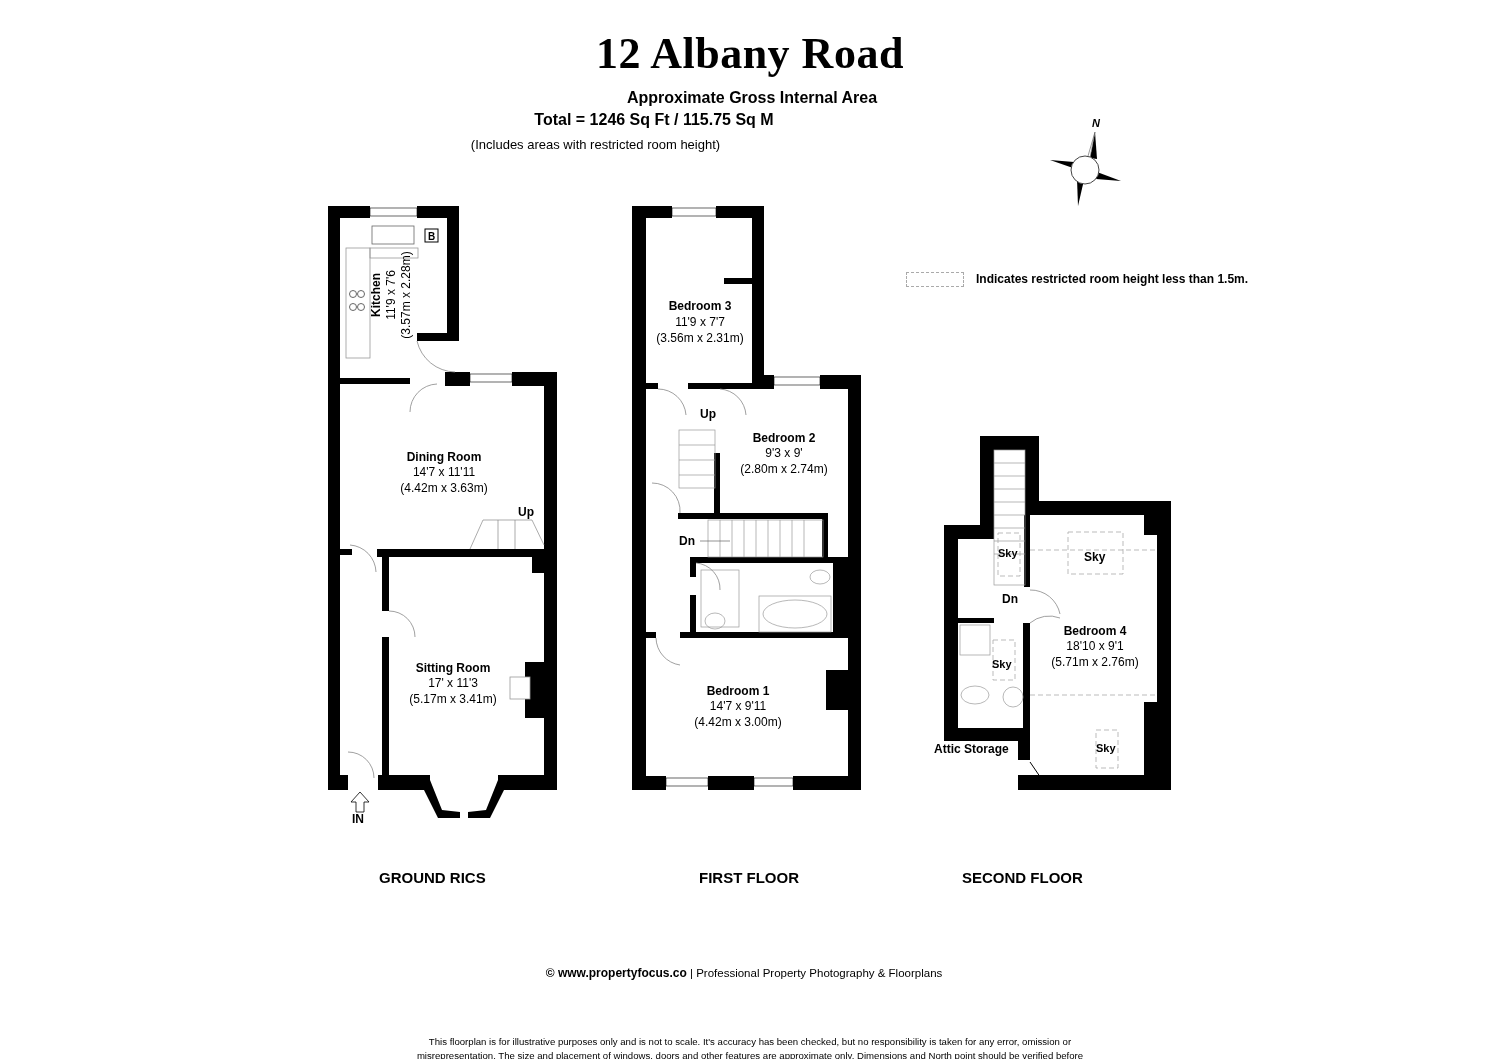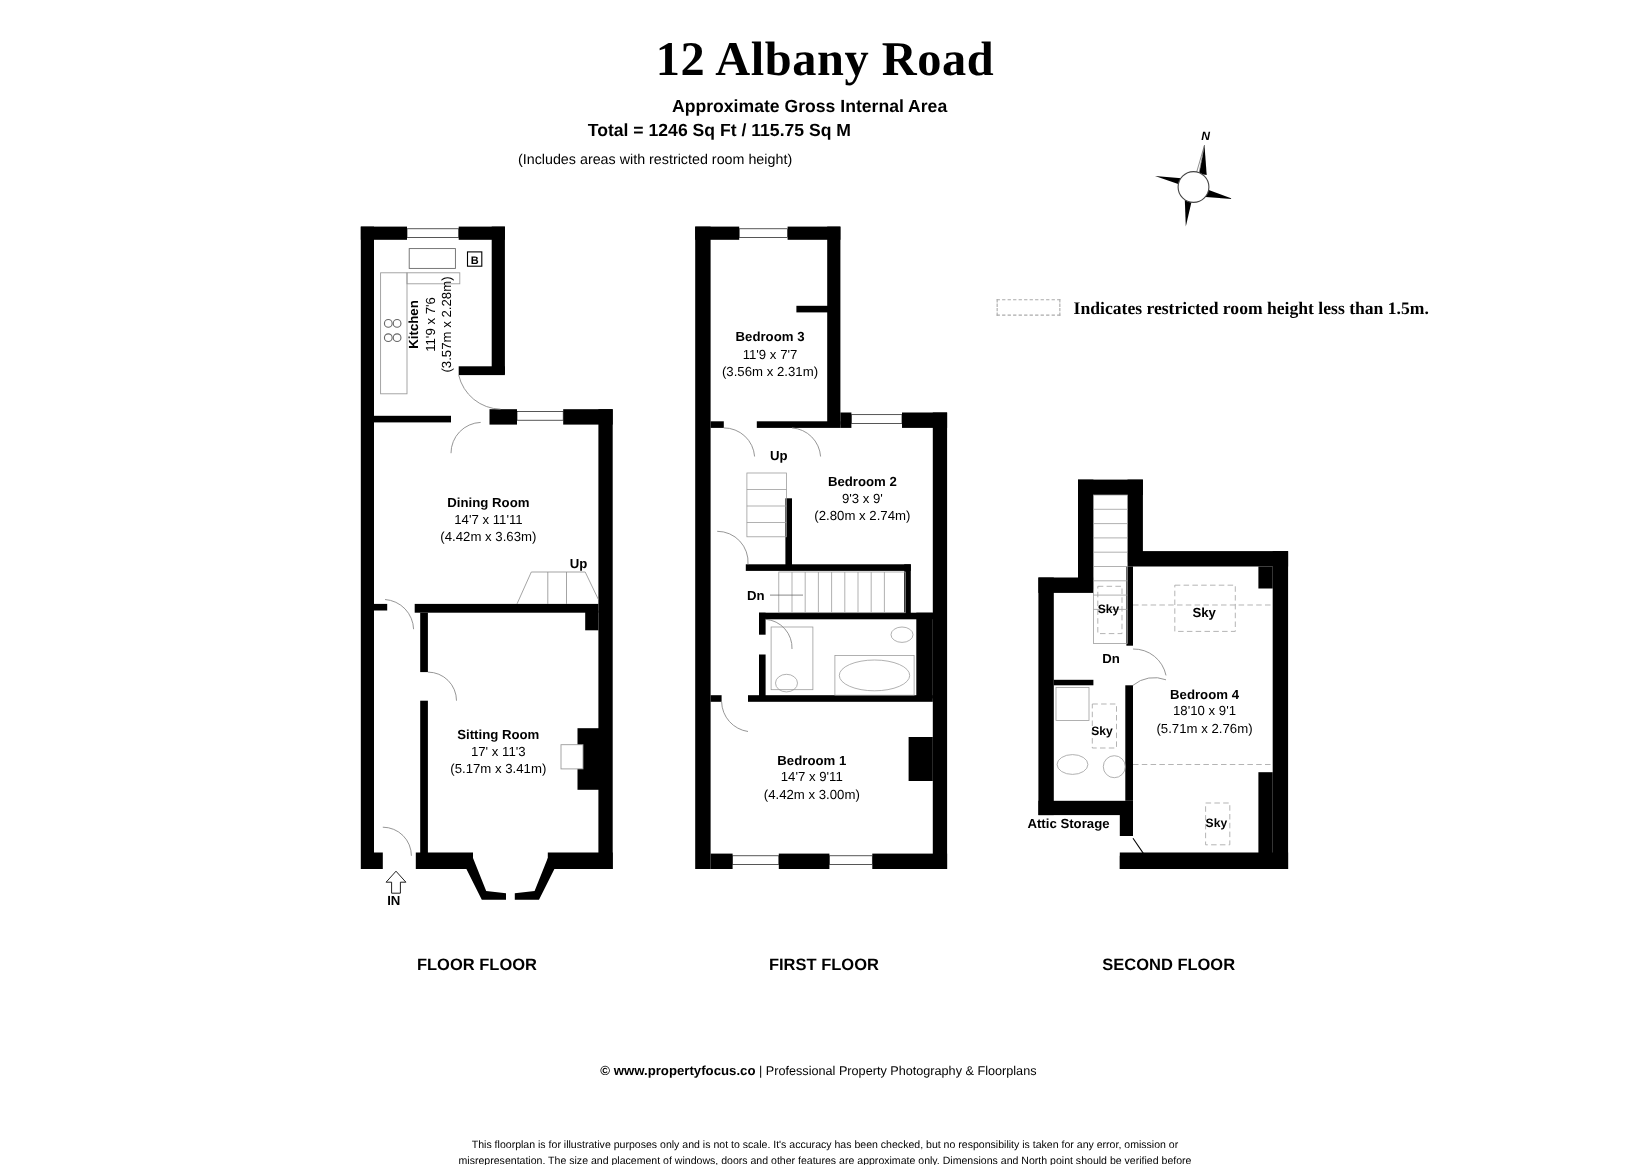--- a/index.html
+++ b/index.html
@@ -1,23 +1,23 @@
 <!DOCTYPE html>
 <html><head>
 <meta charset="utf-8">
 <style>
   html, body { margin: 0; padding: 0; background: #ffffff; }
   body { width: 1500px; height: 1059px; position: relative; overflow: hidden; font-family: "Liberation Sans", sans-serif; color: #000; }
   .abs { position: absolute; }
   .title { left: 0; width: 1500px; top: 28px; text-align: center; font-family: "Liberation Serif", serif; font-weight: bold; font-size: 44px; letter-spacing: 0.5px; }
-  .sub1 { left: 0; width: 1472px; top: 89px; text-align: center; font-weight: bold; font-size: 16px; }
+  .sub1 { left: 16px; width: 1472px; top: 89px; text-align: center; font-weight: bold; font-size: 16px; }
   .sub2 { left: 0; width: 1308px; top: 111px; text-align: center; font-weight: bold; font-size: 16px; }
   .sub3 { left: 0; width: 1191px; top: 137px; text-align: center; font-size: 13px; }
   .legend-box { left: 906px; top: 272px; width: 56px; height: 13px; border: 1px dashed #aaa; }
-  .legend-text { left: 976px; top: 272px; font-weight: bold; font-size: 16px; font-family: Liberation Serif, serif; }
+  .legend-text { left: 976px; top: 272px; font-weight: bold; font-size: 12px; }
   .floor-label { top: 869px; font-weight: bold; font-size: 15px; }
   .footer1 { left: 0; width: 1488px; top: 966px; text-align: center; font-size: 11.5px; }
   .footer1 b { font-weight: bold; font-size: 12px; }
   .footer2 { left: 410px; width: 680px; top: 1035px; text-align: center; font-size: 9.6px; line-height: 14px; }
   svg text { font-family: "Liberation Sans", sans-serif; }
   .rname { font-weight: bold; font-size: 12px; }
   .rdim { font-size: 12px; }
 </style>
 </head>
 <body>
@@ -232,18 +232,18 @@
   <text x="164" y="131" font-size="12" font-weight="bold">Sky</text>
   <text x="72" y="238" font-size="11" font-weight="bold">Sky</text>
   <text x="176" y="322" font-size="11" font-weight="bold">Sky</text>
   <text x="82" y="173" class="rname">Dn</text>
   <text x="14" y="323" class="rname">Attic Storage</text>
   <text x="175" y="205" text-anchor="middle" class="rname">Bedroom 4</text>
   <text x="175" y="220" text-anchor="middle" class="rdim">18'10 x 9'1</text>
   <text x="175" y="236" text-anchor="middle" class="rdim">(5.71m x 2.76m)</text>
 </svg>
 
-<div class="abs floor-label" style="left:379px">FLOOR FLOOR</div>
+<div class="abs floor-label" style="left:379px">GROUND RICS</div>
 <div class="abs floor-label" style="left:699px">FIRST FLOOR</div>
-<div class="abs floor-label" style="left:1002px">SECOND FLOOR</div>
+<div class="abs floor-label" style="left:962px">SECOND FLOOR</div>
 
 <div class="abs footer1"><b>© www.propertyfocus.co</b><span> | Professional Property Photography &amp; Floorplans</span></div>
 <div class="abs footer2">This floorplan is for illustrative purposes only and is not to scale. It's accuracy has been checked, but no responsibility is taken for any error, omission or misrepresentation. The size and placement of windows, doors and other features are approximate only. Dimensions and North point should be verified before making decisions reliant upon them. Measured and drawn in accordance with RICS guidelines.</div>
 
 </body></html>

